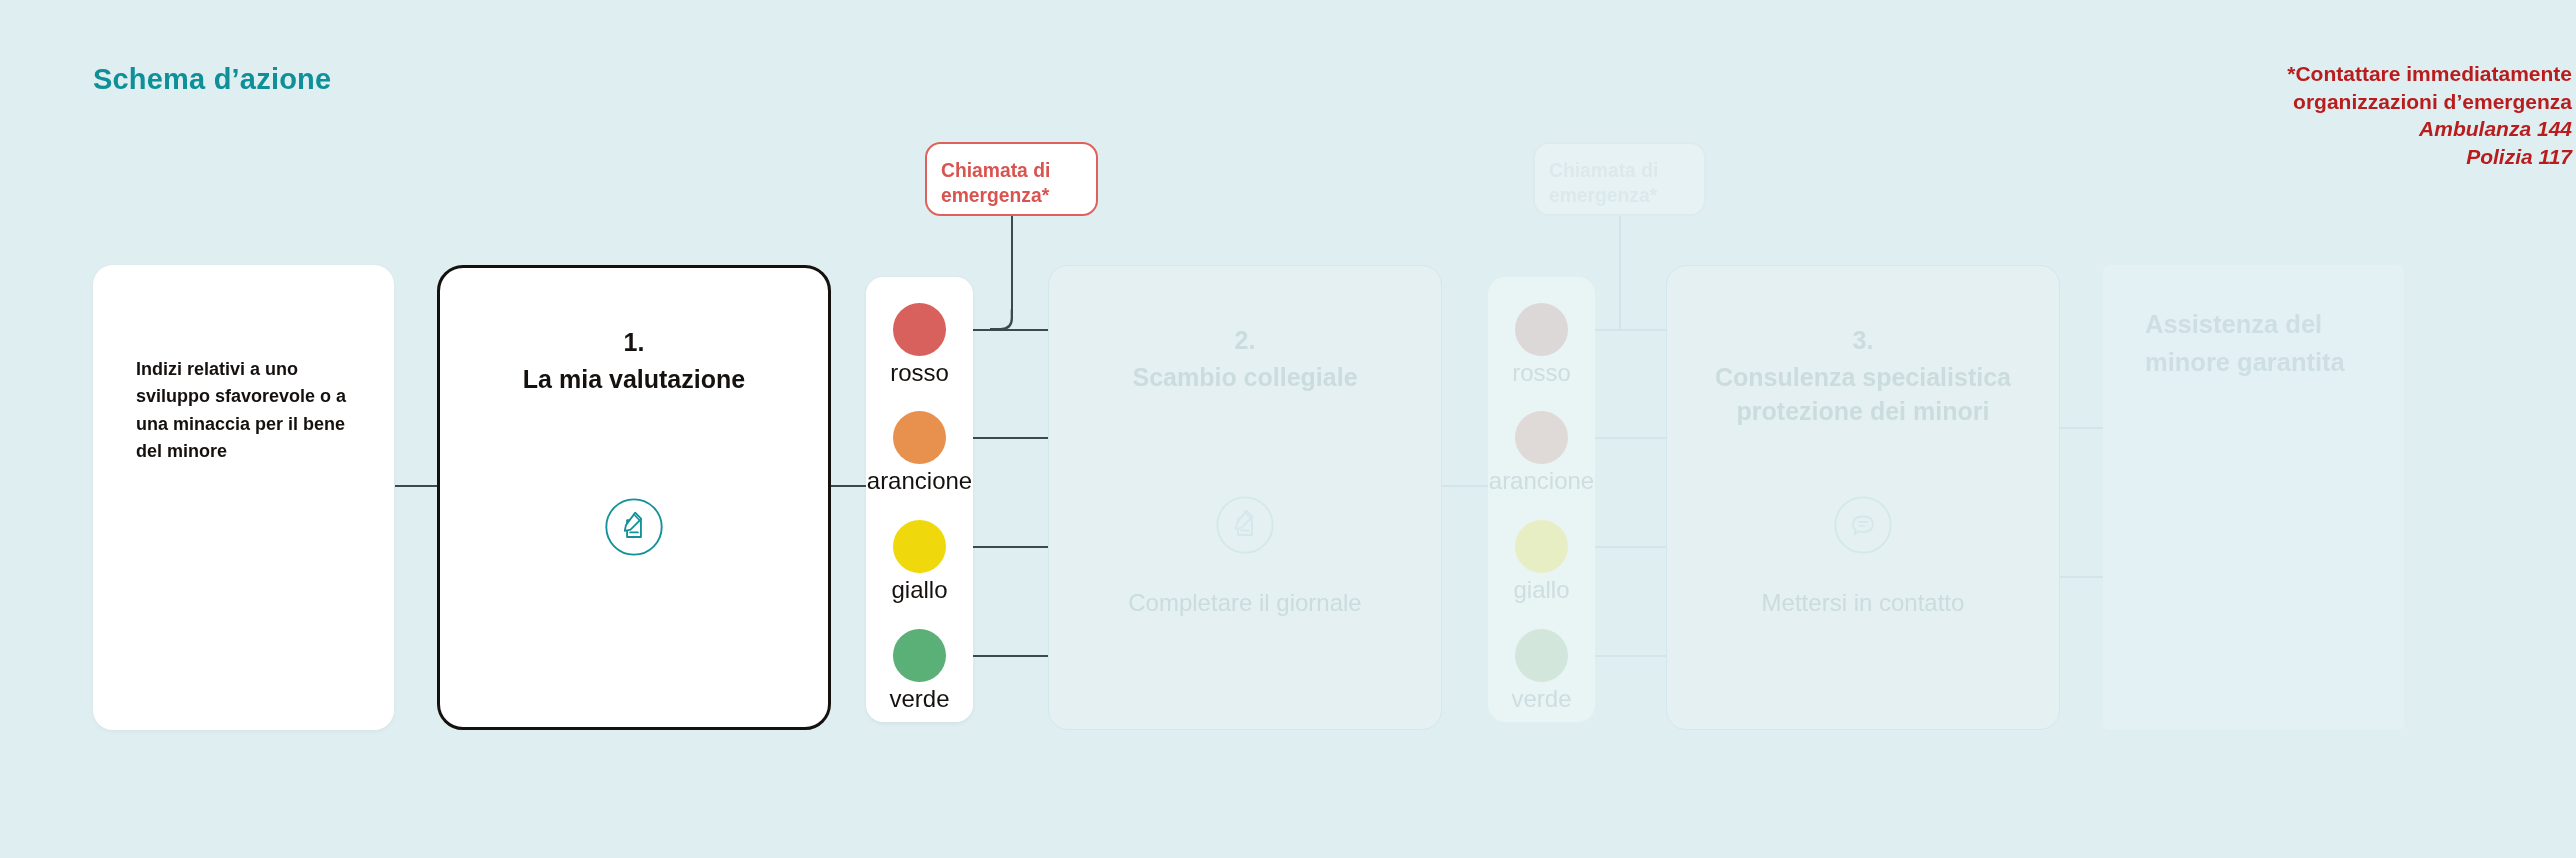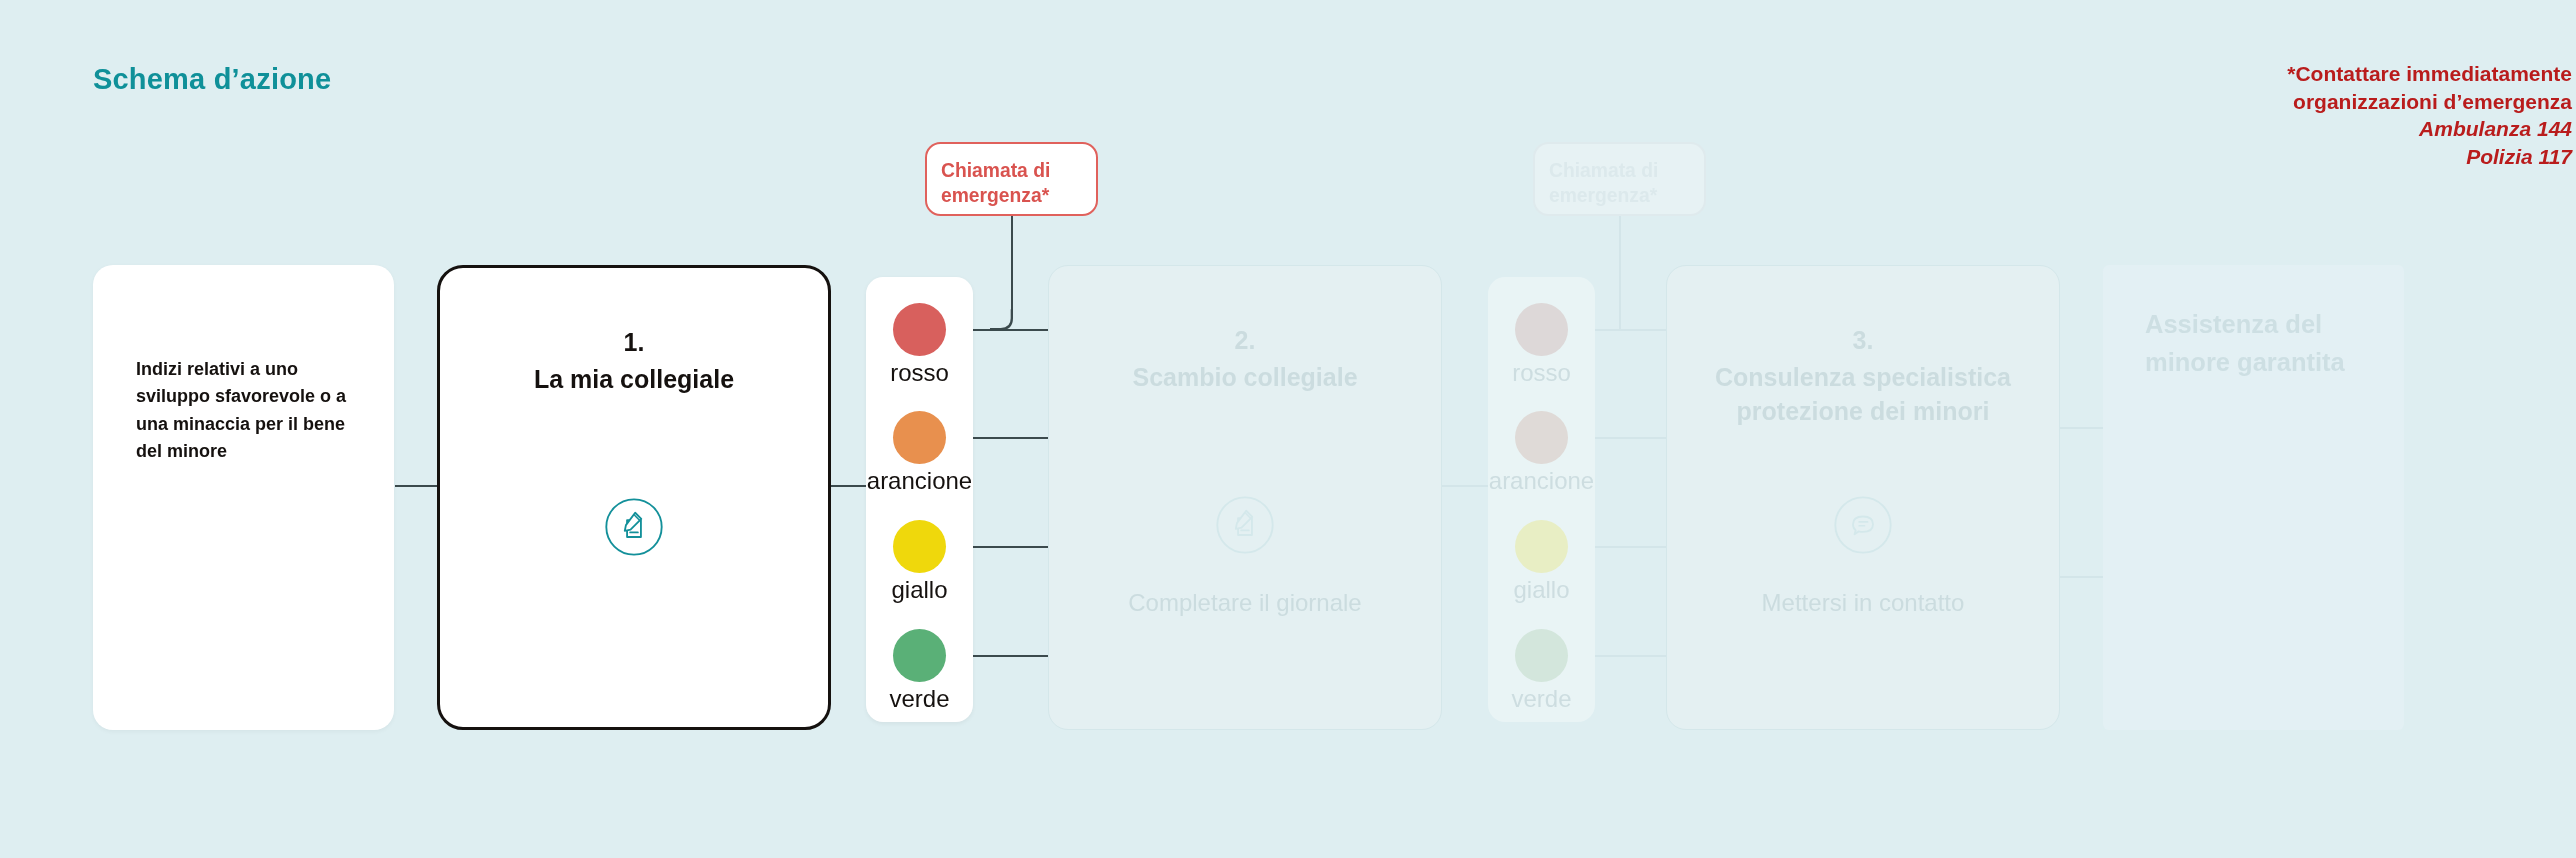--- a/index.html
+++ b/index.html
@@ -271,21 +271,21 @@
   <div class="conn h faded" style="left:2044px; top:427px; width:46px;"></div>
   <div class="conn h faded" style="left:2044px; top:576px; width:46px;"></div>
 
   <div class="card plain" id="card-intro">
     <div class="intro-text">Indizi relativi a uno sviluppo sfavorevole o a una minaccia per il bene del minore</div>
   </div>
 
   <div class="card outlined step-card" id="card-step1">
     <div class="step-inner">
       <div class="step-num">1.</div>
-      <div class="step-title">La mia collegiale</div>
+      <div class="step-title">La mia valutazione</div>
       <div class="step-icon">
         <svg class="icon-svg" viewBox="0 0 78 78" aria-hidden="true">
           <circle cx="39" cy="39" r="36" fill="none" stroke="#13909a" stroke-width="2.4"></circle>
           <path d="M30 30 L48 30 L48 52 L30 52 Z" fill="none" stroke="#13909a" stroke-width="2.4" stroke-linejoin="round"></path>
           <path d="M34 46 L44 46" stroke="#13909a" stroke-width="2.4" stroke-linecap="round"></path>
           <path d="M40.5 20.5 L48.5 28.5 L34.5 42.5 L27 44 L28.5 36.5 Z" fill="#ffffff" stroke="#13909a" stroke-width="2.4" stroke-linejoin="round"></path>
           <path d="M38.5 22.5 L46.5 30.5" stroke="#13909a" stroke-width="2"></path>
         </svg>
       </div>
     </div>

